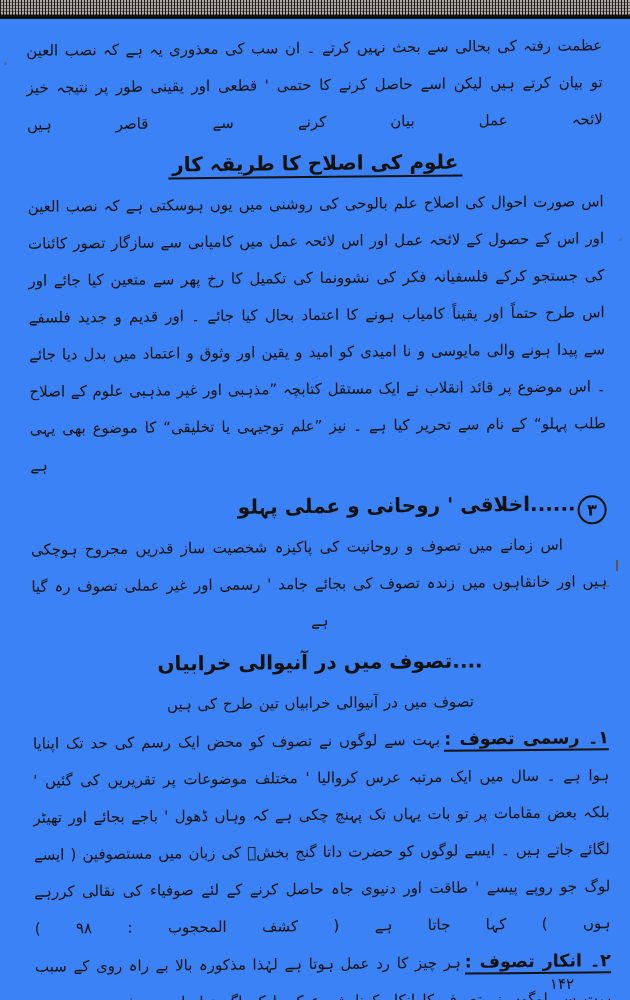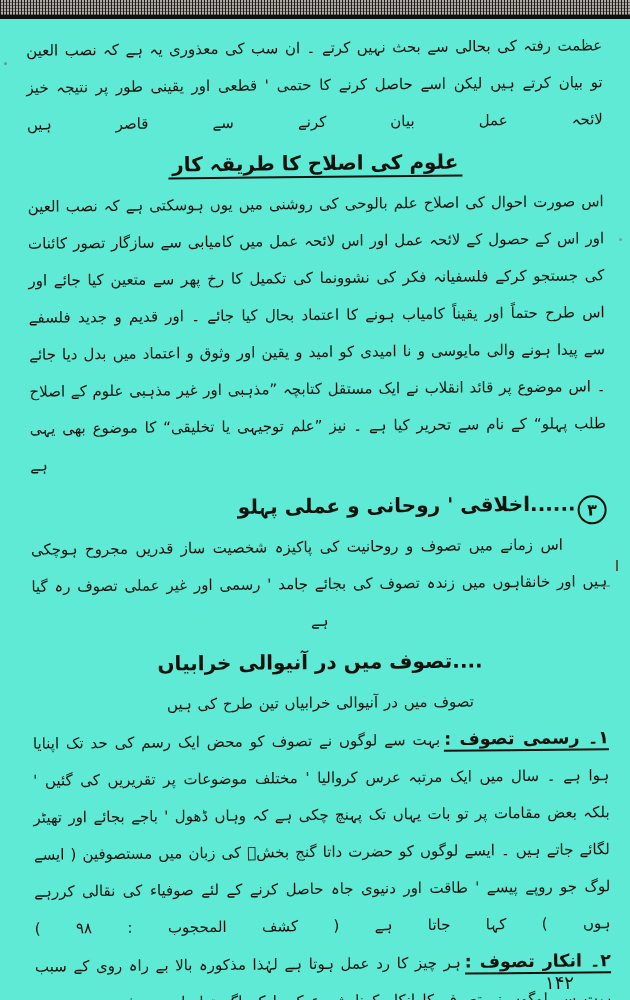--- a/index.html
+++ b/index.html
@@ -7,21 +7,21 @@
     padding: 0;
     width: 630px;
     height: 1000px;
     overflow: hidden;
     background: #e9e7e1;
   }
   .page {
     position: relative;
     width: 630px;
     height: 1000px;
-    background: #5eead4;
+    background: #3b82f6;
     font-family: "DejaVu Sans", sans-serif;
     color: #15120e;
     overflow: hidden;
   }
   
   .halftone {
     position: absolute;
     top: 0; left: 0;
     width: 630px;
     height: 15px;
@@ -90,21 +90,21 @@
     font-size: 17.5px;
     border-bottom: 2.5px solid #15120e;
     padding-bottom: 1px;
     margin-left: 4px;
     white-space: nowrap;
   }
   .page-number {
     position: absolute;
     right: 56px;
     bottom: 7px;
-    font-size: 18px;
+    font-size: 15px;
     letter-spacing: 1px;
   }
   
   .artifact { position: absolute; background: #5c564e; }
   .tick-right   { right: 12px;  top: 560px; width: 2px;  height: 11px; }
   .speck-a      { right: 20px;  top: 585px; width: 9px;  height: 2px; opacity:.45; }
   .speck-b      { left: 4px;   top: 62px;  width: 3px;  height: 3px; border-radius:50%; opacity:.5; }
   .speck-c      { right: 8px;  top: 238px; width: 3px;  height: 3px; border-radius:50%; opacity:.4; }
 </style>
 </head>

